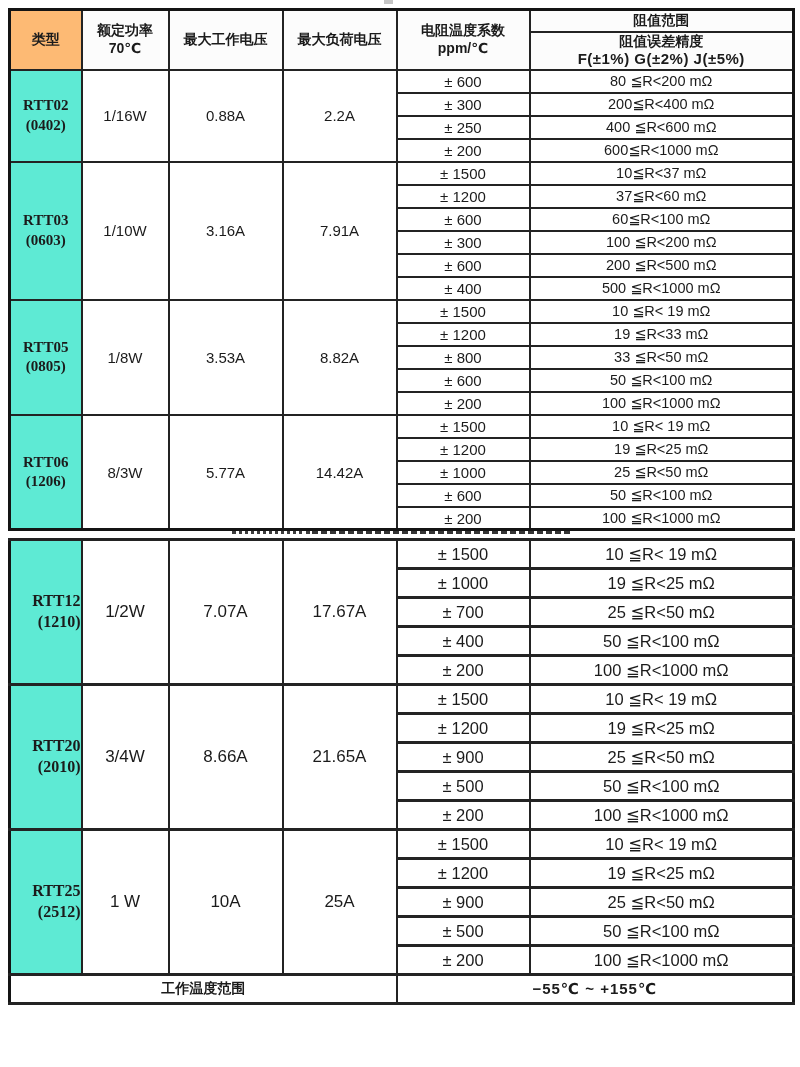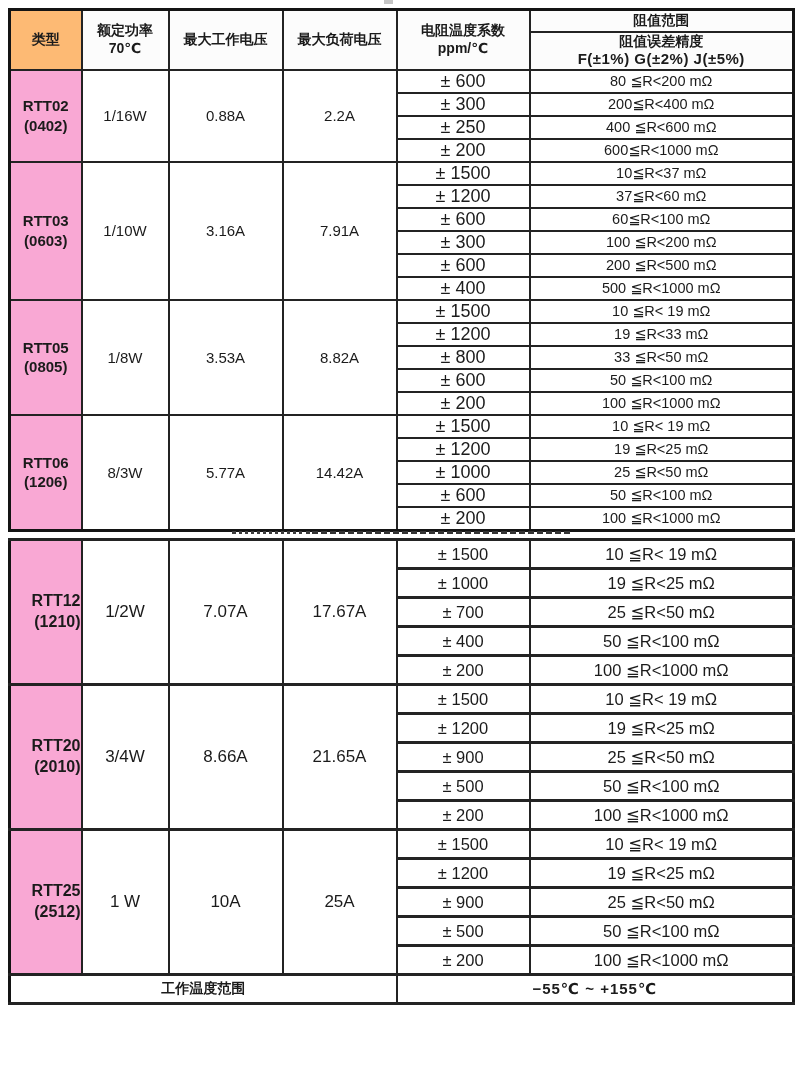--- a/index.html
+++ b/index.html
@@ -20,25 +20,25 @@
   #table-lower th,#table-lower td{border-width:3px 2px;}
   
   #table-upper thead tr.h-top{height:22px;}
   #table-upper thead tr.h-bot{height:38px;}
   .hdr{font-weight:bold;font-size:14px;line-height:1.25;background:#fcfcfc;}
   .hdr-sub2{font-size:15px;font-weight:bold;letter-spacing:.5px;text-align:center;}
   .type-hdr{background:#fdba74;}
   
   #table-upper tbody tr{height:23px;}
   #table-lower tbody tr{height:29px;}
-  .model-cell{background:#f9a8d4;font-weight:bold;font-size:15px;line-height:1.3;white-space:normal;}
+  .model-cell{background:#5eead4;font-weight:bold;font-size:15px;line-height:1.3;white-space:normal;font-family:Liberation Serif, serif;}
   #table-lower .model-cell{font-size:16px;text-align:right;}
   .value-cell{font-size:15px;}
   #table-lower .value-cell{font-size:17px;}
-  .tcr-cell{font-size:18px;}
+  .tcr-cell{font-size:15px;}
   .range-cell{font-size:14.5px;border-radius:9px;}
   #table-lower .tcr-cell,#table-lower .range-cell{font-size:16.5px;}
   
   tr.temp-row{height:33px;}
   .temp-label{font-size:14px;font-weight:bold;font-family:Liberation Mono, monospace;}
   .temp-value{font-size:15px;font-weight:bold;letter-spacing:1px;}
   
   .wm-dots{position:absolute;left:232px;top:531px;width:78px;height:0;border-top:3px dotted #3d3d3d;}
   .wm-dashes{position:absolute;left:312px;top:531px;width:258px;height:0;border-top:3px dashed #343434;}
   .top-fragment{position:absolute;left:384px;top:0;width:9px;height:4px;background:#b6b6b6;opacity:.8;}

